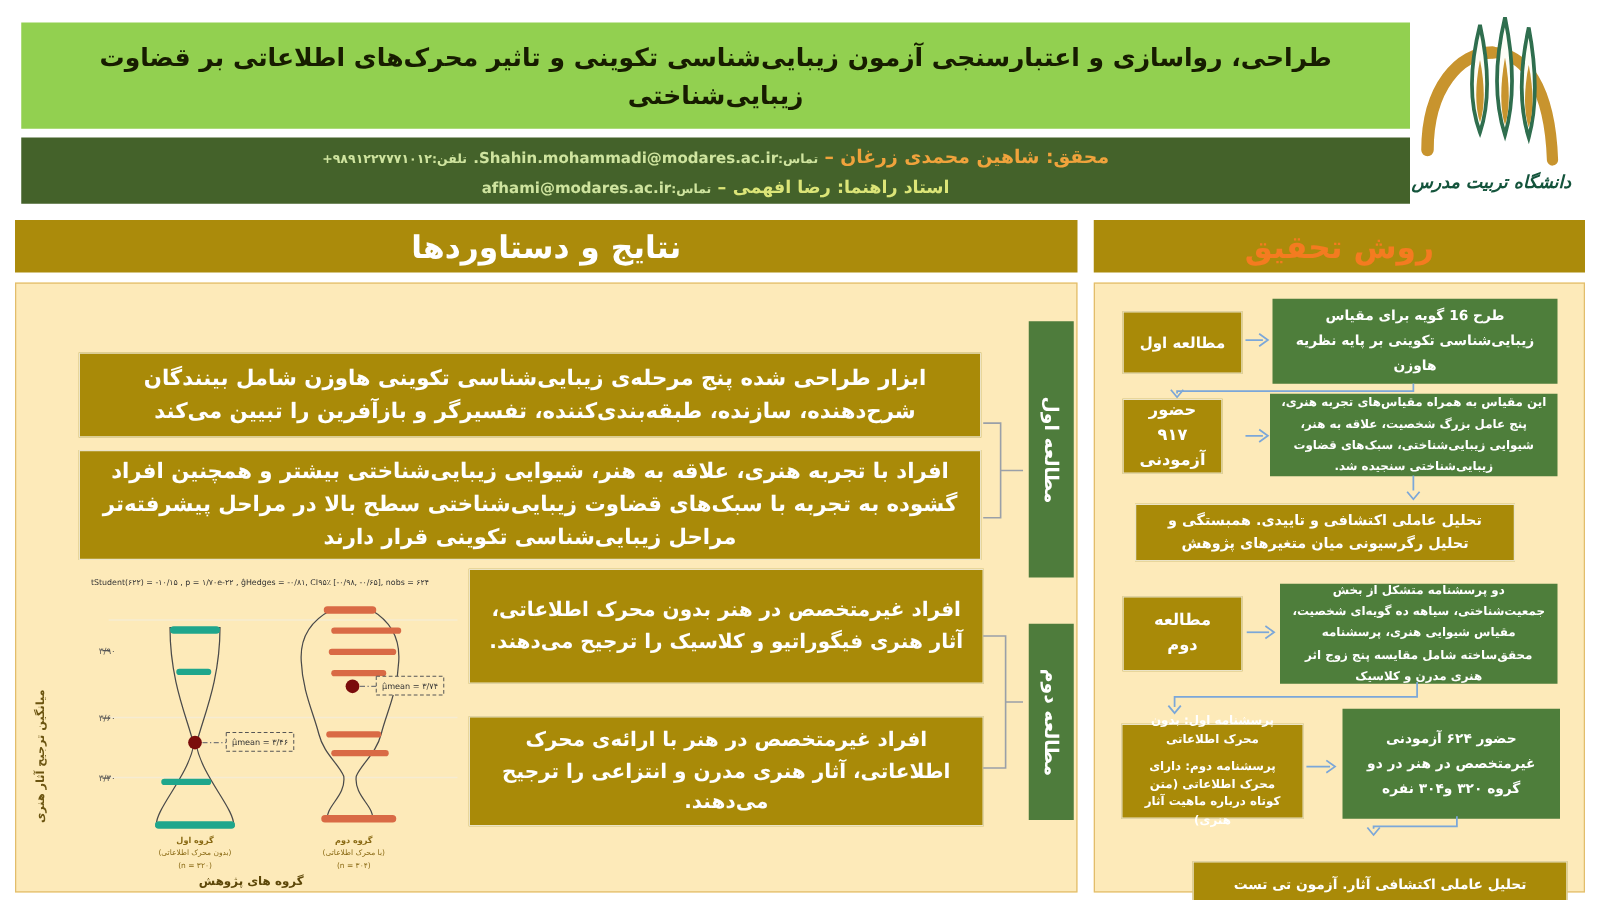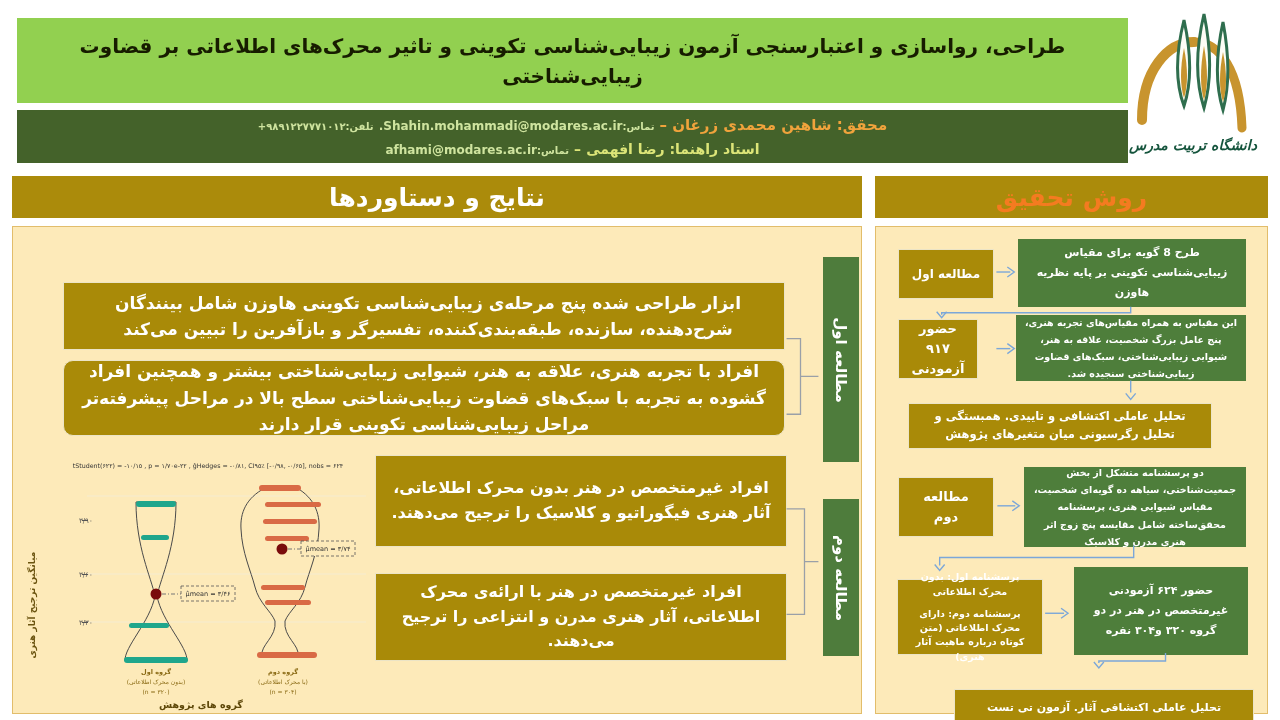--- a/index.html
+++ b/index.html
@@ -78,21 +78,21 @@
 
   <div class="abs col-header left">
     <span>نتایج و دستاوردها</span>
   </div>
   <div class="abs col-header right">
     <span>روش تحقیق</span>
   </div>
 
   <div class="abs panel left">
     <div class="gold-box" style="left:50px;top:55px;width:722px;height:68px;font-size:17px;padding-left:20px;">ابزار طراحی شده پنج مرحله‌ی زیبایی‌شناسی تکوینی هاوزن شامل بینندگان شرح‌دهنده، سازنده، طبقه‌بندی‌کننده، تفسیرگر و بازآفرین  را تبیین می‌کند</div>
-    <div class="gold-box" style="left:50px;top:133px;width:722px;height:76px;font-size:17px;border-radius:10px;">افراد با تجربه هنری، علاقه به هنر، شیوایی زیبایی‌شناختی بیشتر و همچنین افراد گشوده به تجربه با سبک‌های قضاوت زیبایی‌شناختی سطح بالا در مراحل پیشرفته‌تر مراحل زیبایی‌شناسی تکوینی قرار دارند</div>
+    <div class="gold-box" style="left:50px;top:133px;width:722px;height:88px;font-size:17px;">افراد با تجربه هنری، علاقه به هنر، شیوایی زیبایی‌شناختی بیشتر و همچنین افراد گشوده به تجربه با سبک‌های قضاوت زیبایی‌شناختی سطح بالا در مراحل پیشرفته‌تر مراحل زیبایی‌شناسی تکوینی قرار دارند</div>
     <div class="tab" style="left:810px;top:30px;width:36px;height:205px;">
       <span>مطالعه اول</span>
     </div>
 
     <div class="gold-box" style="left:362px;top:228px;width:412px;height:92px;font-size:16px;">افراد غیرمتخصص در هنر بدون محرک اطلاعاتی، آثار هنری فیگوراتیو و کلاسیک را ترجیح می‌دهند.</div>
     <div class="gold-box" style="left:362px;top:346px;width:412px;height:88px;font-size:16px;">افراد غیرمتخصص در هنر با ارائه‌ی محرک اطلاعاتی، آثار هنری مدرن و انتزاعی را ترجیح می‌دهند.</div>
     <div class="tab" style="left:810px;top:272px;width:36px;height:157px;">
       <span>مطالعه دوم</span>
     </div>
 
@@ -159,21 +159,21 @@
         <text x="262" y="219" font-size="6.5" font-weight="bold">گروه دوم</text>
         <text x="262" y="229" font-size="6">(با محرک اطلاعاتی)</text>
         <text x="262" y="239" font-size="6" style="direction:ltr;unicode-bidi:plaintext">(n = ۳۰۴)</text>
       </g>
       <text x="180" y="253" text-anchor="middle" font-size="9.5" font-weight="bold" fill="#5d4708">گروه های پژوهش</text>
     </svg>
   </div>
 
   <div class="abs panel right">
     <div class="gold-box" style="left:22px;top:22px;width:96px;height:50px;font-size:12px;">مطالعه اول</div>
-    <div class="green-box" style="left:142px;top:12px;width:228px;height:68px;font-size:11px;">طرح 8 گویه برای مقیاس زیبایی‌شناسی تکوینی بر پایه نظریه هاوزن</div>
+    <div class="green-box" style="left:142px;top:12px;width:228px;height:68px;font-size:11px;">طرح 16 گویه برای مقیاس زیبایی‌شناسی تکوینی بر پایه نظریه هاوزن</div>
 
     <div class="gold-box" style="left:22px;top:92px;width:80px;height:60px;font-size:13px;">حضور ۹۱۷ آزمودنی</div>
     <div class="green-box" style="left:140px;top:88px;width:230px;height:66px;font-size:9.5px;">این مقیاس به همراه مقیاس‌های تجربه هنری، پنج عامل بزرگ شخصیت، علاقه به هنر، شیوایی زیبایی‌شناختی، سبک‌های قضاوت زیبایی‌شناختی سنجیده شد.</div>
 
     <div class="gold-box" style="left:32px;top:176px;width:304px;height:46px;font-size:11.5px;">تحلیل عاملی اکتشافی و تاییدی. همبستگی و تحلیل رگرسیونی میان متغیرهای پژوهش</div>
 
     <div class="gold-box" style="left:22px;top:250px;width:96px;height:60px;font-size:13px;">مطالعه دوم</div>
     <div class="green-box" style="left:148px;top:240px;width:222px;height:80px;font-size:9.5px;">دو پرسشنامه متشکل از بخش جمعیت‌شناختی، سیاهه ده گویه‌ای شخصیت، مقیاس شیوایی هنری، پرسشنامه محقق‌ساخته شامل مقایسه پنج زوج اثر هنری مدرن و کلاسیک</div>
 
     <div class="gold-box stack" style="left:21px;top:352px;width:146px;height:76px;font-size:9.5px;line-height:1.5;">

